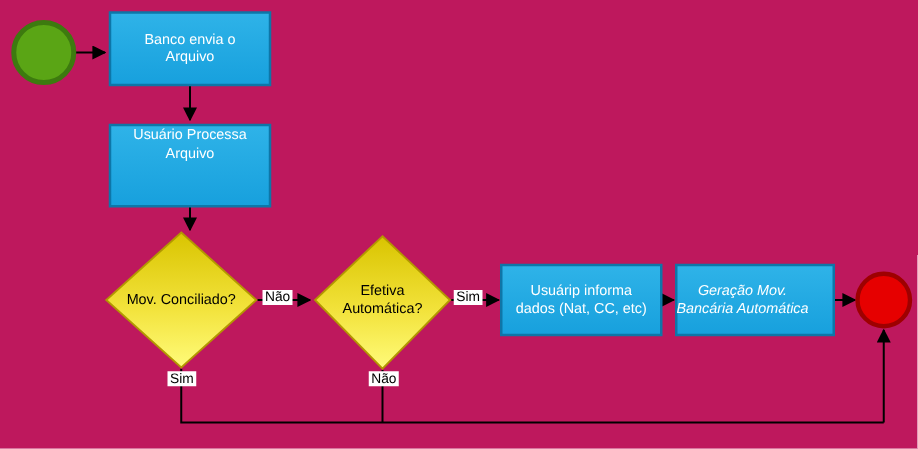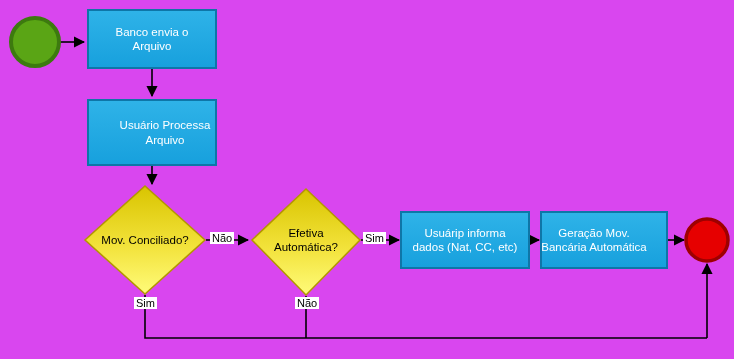--- a/index.html
+++ b/index.html
@@ -7,21 +7,21 @@
     padding: 0;
     background: #ffffff;
   }
   body {
     font-family: "Liberation Sans", sans-serif;
   }
   #canvas {
     position: relative;
     width: 734px;
     height: 359px;
-    background: #d946ef;
+    background: #be185d;
     overflow: hidden;
   }
   #flow-svg {
     position: absolute;
     left: 0;
     top: 0;
     width: 734px;
     height: 359px;
   }
   .node-label {
@@ -98,32 +98,32 @@
 
     <polygon points="145,186 205,240 145,294 85,240" fill="url(#gradDiamond)" stroke="#b39700" stroke-width="1.5"></polygon>
     <polygon points="306,189 360,240 306,295 252,240" fill="url(#gradDiamond)" stroke="#b39700" stroke-width="1.5"></polygon>
 
     <circle cx="707" cy="240" r="21" fill="#e60000" stroke="#9e0000" stroke-width="3.5"></circle>
   </svg>
 
   <div class="node-label box-label" style="left:88px; top:10px; width:128px; height:58px;">Banco envia o
 Arquivo</div>
 
-  <div class="node-label box-label" style="left:88px; top:100px; width:128px; height:65px;margin-left:13px;">Usuário Processa
+  <div class="node-label box-label" style="left:88px; top:83px; width:128px; height:65px;">Usuário Processa
 Arquivo</div>
 
   <div class="node-label diamond-label" style="left:85px; top:226px; width:120px; height:28px;">Mov. Conciliado?</div>
 
   <div class="node-label diamond-label" style="left:252px; top:218px; width:108px; height:44px;">Efetiva
 Automática?</div>
 
   <div class="node-label box-label" style="left:401px; top:212px; width:128px; height:56px;">Usuárip informa
 dados (Nat, CC, etc)</div>
 
-  <div class="node-label box-label" style="left:541px; top:212px; width:106px; height:56px;">Geração Mov.
+  <div class="node-label box-label" style="left:541px; top:212px; width:106px; height:56px;font-style:italic;">Geração Mov.
 Bancária Automática</div>
 
   <div class="edge-label" style="left:210px; top:232px;">Não</div>
 
   <div class="edge-label" style="left:363px; top:232px;">Sim</div>
 
   <div class="edge-label" style="left:134px; top:297px;">Sim</div>
 
   <div class="edge-label" style="left:295px; top:297px;">Não</div>
 

